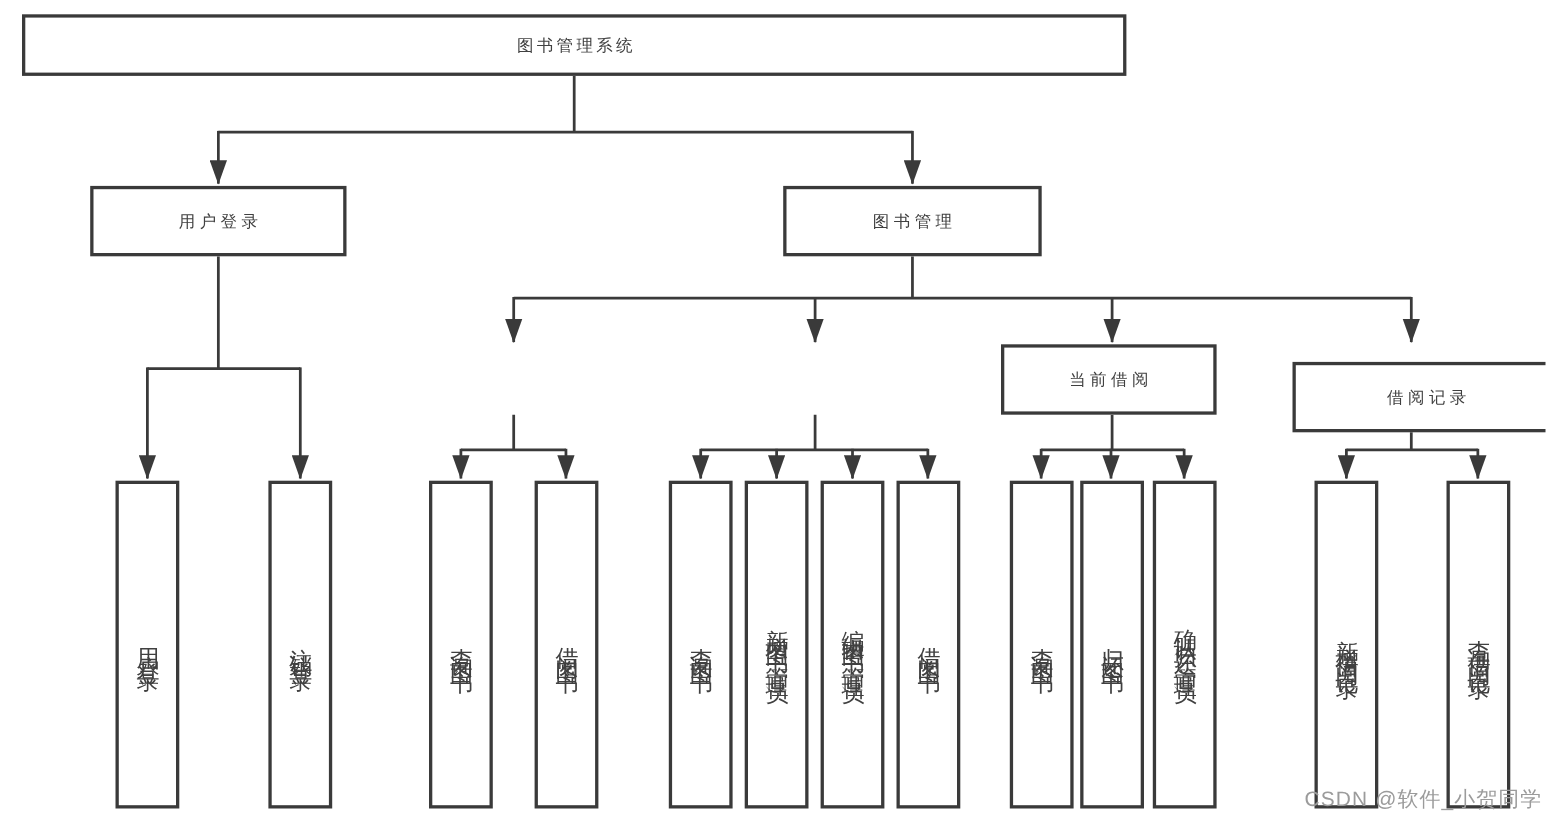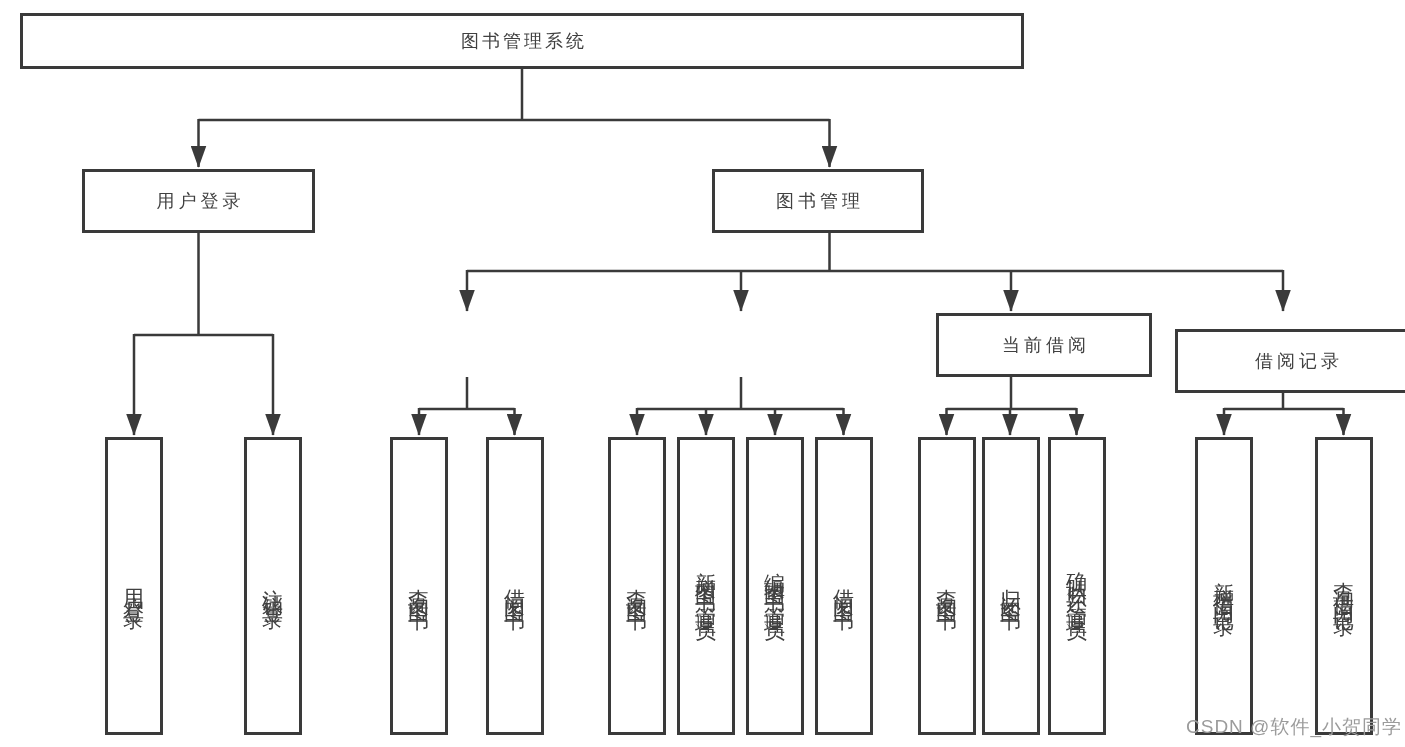--- a/index.html
+++ b/index.html
@@ -9,21 +9,21 @@
     font-family:"Liberation Sans", sans-serif;
   }
   #canvas{position:absolute;inset:0;width:1405px;height:747px;}
   #connectors{position:absolute;left:0;top:0;pointer-events:none;}
   .node{
     position:absolute;box-sizing:border-box;
     border:3px solid #3a3a3a;background:#ffffff;
     display:flex;align-items:center;justify-content:center;
     color:#404040;
   }
-  .h-label{font-size:18px;letter-spacing:4px;text-indent:4px;white-space:nowrap;}
+  .h-label{font-size:15px;letter-spacing:4px;text-indent:4px;white-space:nowrap;}
   .root .h-label{letter-spacing:3px;}
   .leaf span{
     writing-mode:vertical-rl;text-orientation:mixed;
     font-size:21px;line-height:1;letter-spacing:7px;
     white-space:nowrap;
   }
   .watermark{
     position:absolute;left:1186px;top:714px;
     font-size:19px;letter-spacing:1px;color:#9b9b9b;white-space:nowrap;
   }
@@ -76,25 +76,25 @@
     </g>
   </svg>
 
   <div class="node root" style="left:20px;top:13px;width:1004px;height:56px">
     <span class="h-label">图书管理系统</span>
   </div>
 
   <div class="node" style="left:82px;top:169px;width:233px;height:64px">
     <span class="h-label">用户登录</span>
   </div>
-  <div class="node" style="left:712px;top:169px;width:212px;height:64px">
+  <div class="node" style="left:712px;top:169px;width:235px;height:64px">
     <span class="h-label">图书管理</span>
   </div>
 
-  <div class="node" style="left:936px;top:313px;width:216px;height:64px">
+  <div class="node" style="left:910px;top:313px;width:196px;height:64px">
     <span class="h-label">当前借阅</span>
   </div>
   <div class="node" style="left:1175px;top:329px;width:244px;height:64px">
     <span class="h-label">借阅记录</span>
   </div>
 
   <div class="node leaf" style="left:105px;top:437px;width:58px;height:298px">
     <span>用户登录</span>
   </div>
   <div class="node leaf" style="left:244px;top:437px;width:58px;height:298px">

